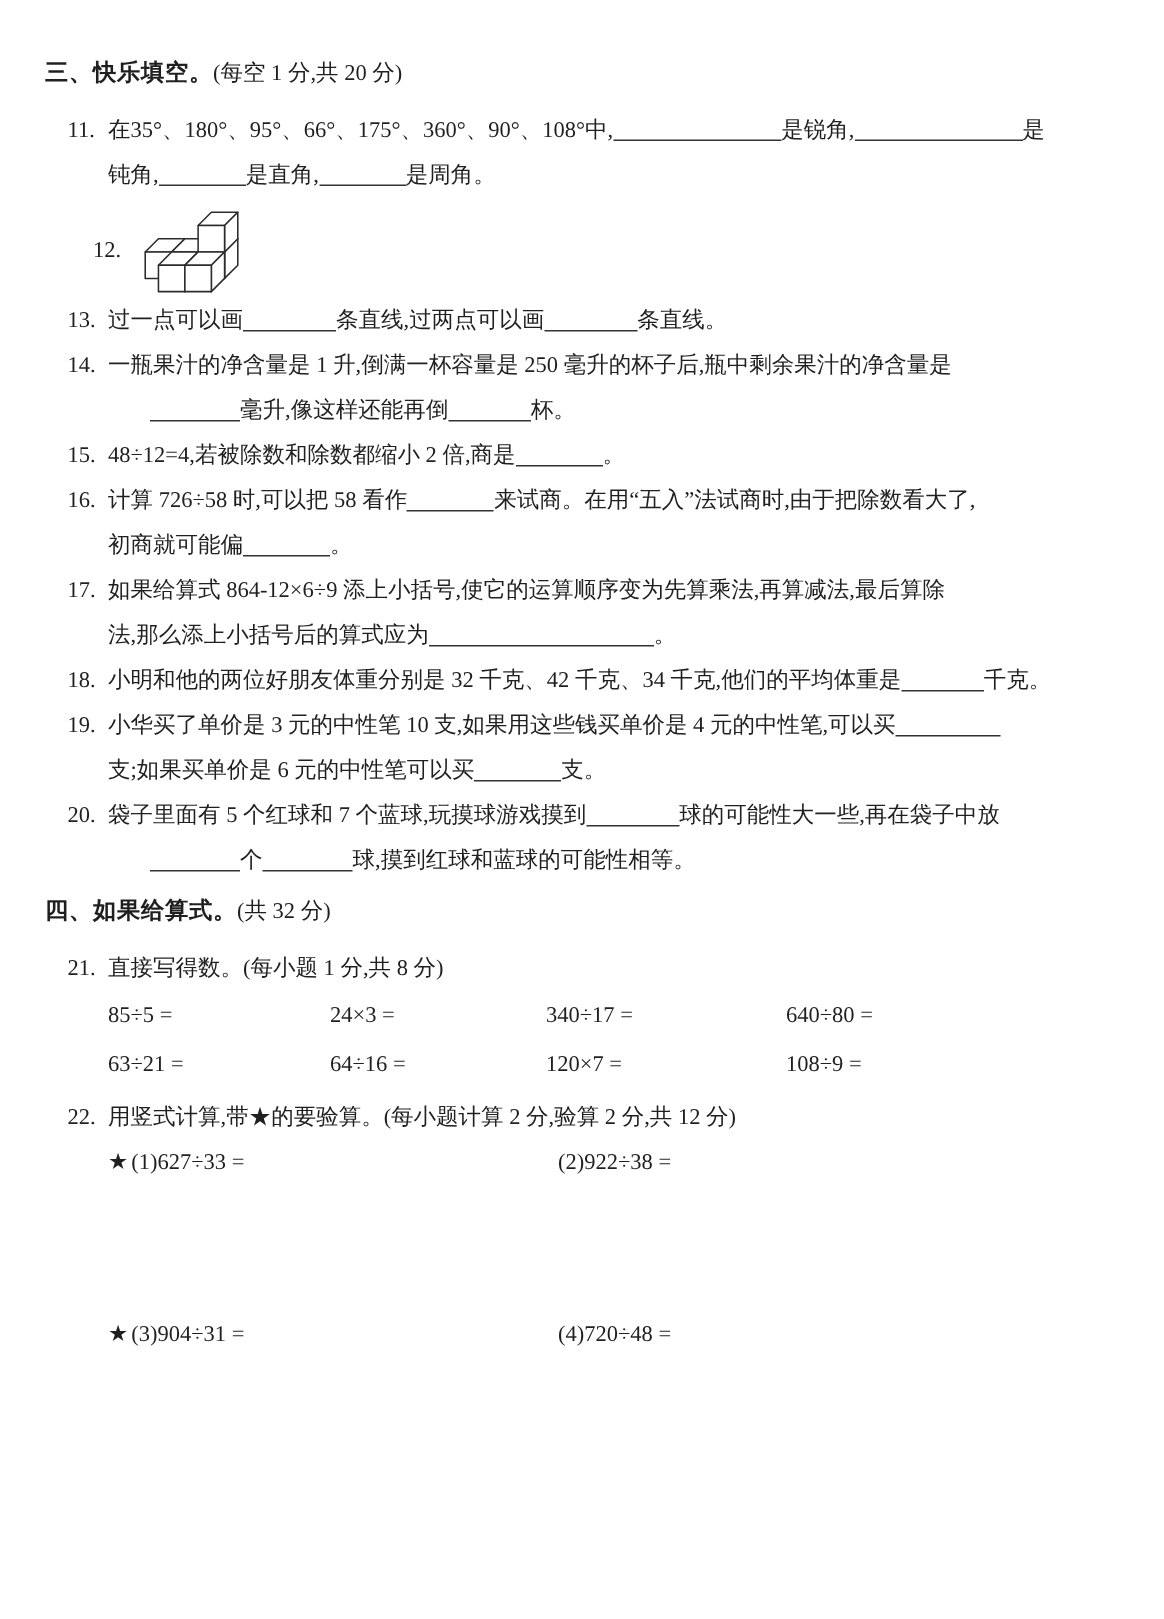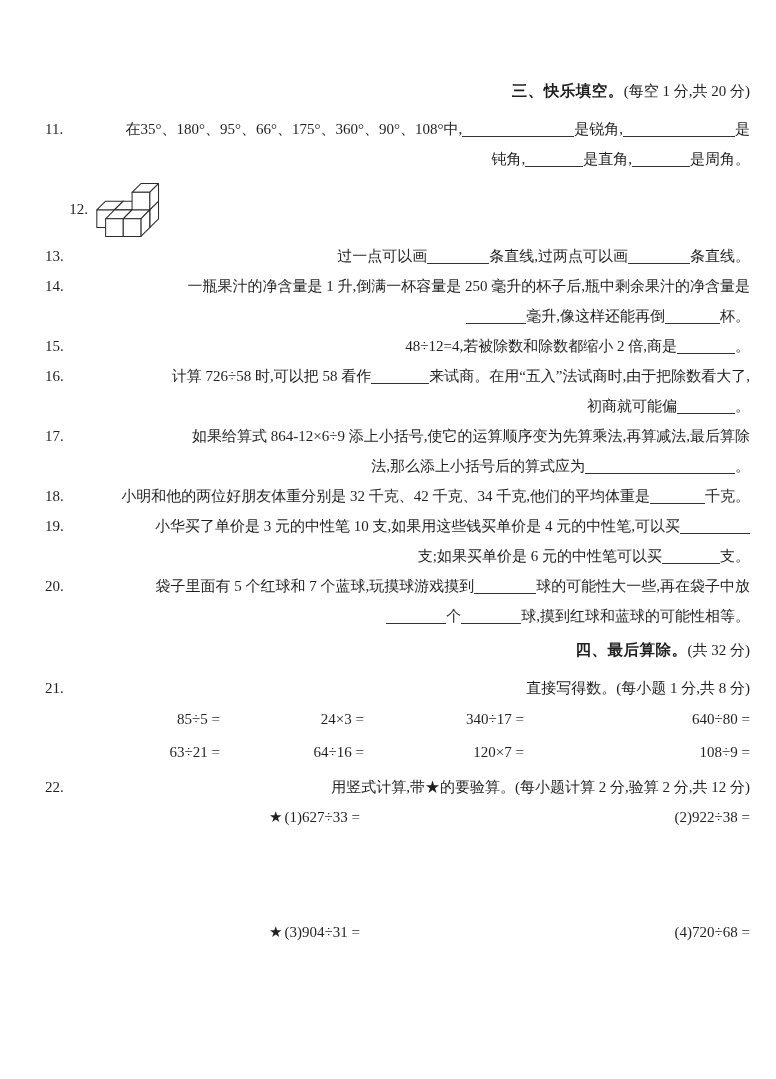--- a/index.html
+++ b/index.html
@@ -4,21 +4,21 @@
 <style>
   html,body{margin:0;padding:0;}
   body{
     width:776px;height:1079px;
     background:#ffffff;
     color:#1f1f1f;
     font-family:"Liberation Serif","DejaVu Serif",serif;
     font-size:15px;
     overflow:hidden;
   }
-  .page{padding:80px 26px 0 30px;text-align:right;}
+  .page{padding:38px 26px 0 30px;}
 
   
   .sec-head{line-height:22px;margin-bottom:12px;white-space:nowrap;}
   .sec-title{
     font-family:"Liberation Sans","DejaVu Sans",sans-serif;
     font-weight:bold;font-size:15.5px;letter-spacing:.5px;
   }
   .sec-note{font-size:15px;}
   .sec4{margin-top:8px;}
 
@@ -176,21 +176,21 @@
     <span class="qno">20.</span>
     <div class="line">
       <span>袋子里面有 5 个红球和 7 个蓝球,玩摸球游戏摸到</span><span class="blank w62"></span><span>球的可能性大一些,再在袋子中放</span>
     </div>
     <div class="line indent">
       <span class="blank w60"></span><span>个</span><span class="blank w60"></span><span>球,摸到红球和蓝球的可能性相等。</span>
     </div>
   </div>
 
   <div class="sec-head sec4">
-    <span class="sec-title">四、最后算除。</span><span class="sec-note">(共 32 分)</span>
+    <span class="sec-title">四、如果给算式。</span><span class="sec-note">(共 32 分)</span>
   </div>
 
   <div class="item">
     <span class="qno">21.</span>
     <div class="line">
       <span>直接写得数。</span><span>(每小题 1 分,共 8 分)</span>
     </div>
   </div>
   <div class="calc-row">
     <span class="c1">85÷5 =</span>
@@ -210,16 +210,16 @@
     <div class="line">
       <span>用竖式计算,带★的要验算。</span><span>(每小题计算 2 分,验算 2 分,共 12 分)</span>
     </div>
   </div>
   <div class="eq-row">
     <span class="e1"><span class="star">★</span><span>(1)627÷33 =</span></span>
     <span class="e2"><span>(2)922÷38 =</span></span>
   </div>
   <div class="eq-row second">
     <span class="e1"><span class="star">★</span><span>(3)904÷31 =</span></span>
-    <span class="e2"><span>(4)720÷68 =</span></span>
+    <span class="e2"><span>(4)720÷48 =</span></span>
   </div>
 
 </div>
 
 </body></html>

